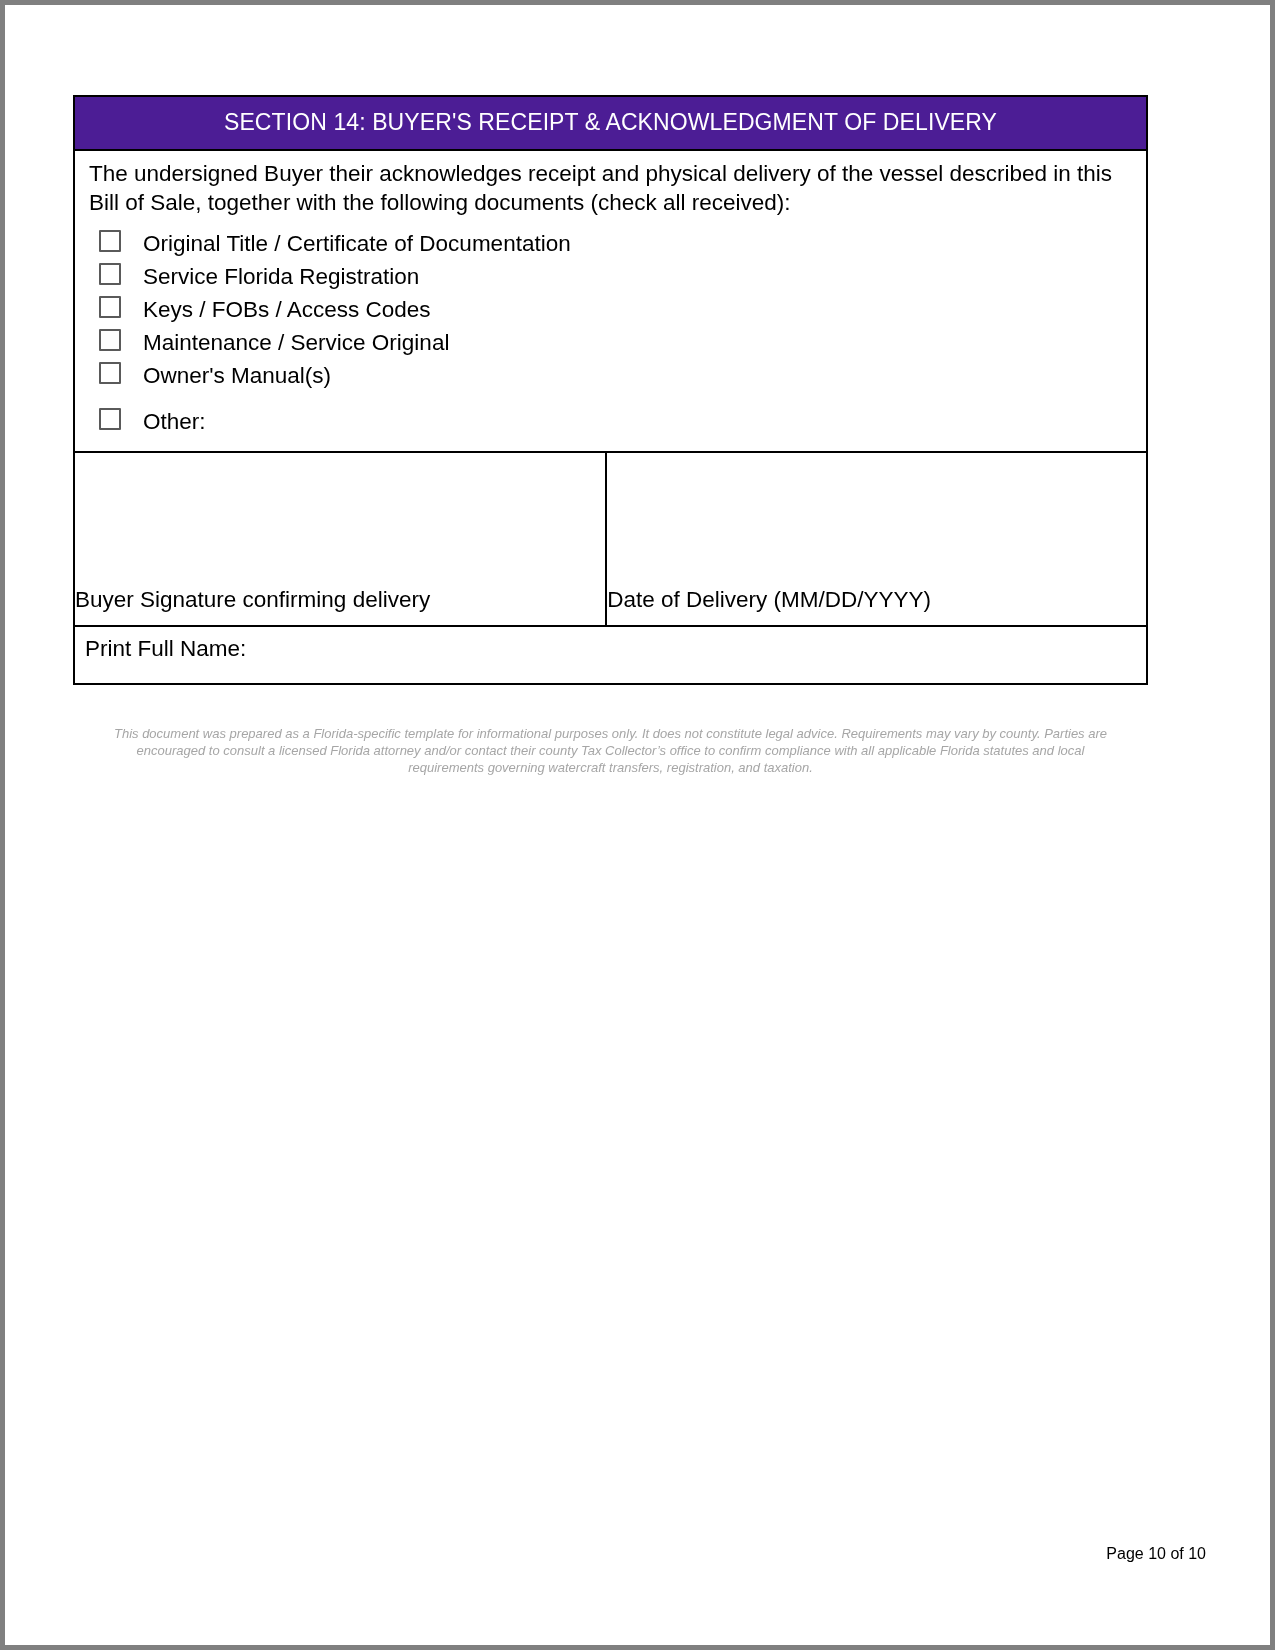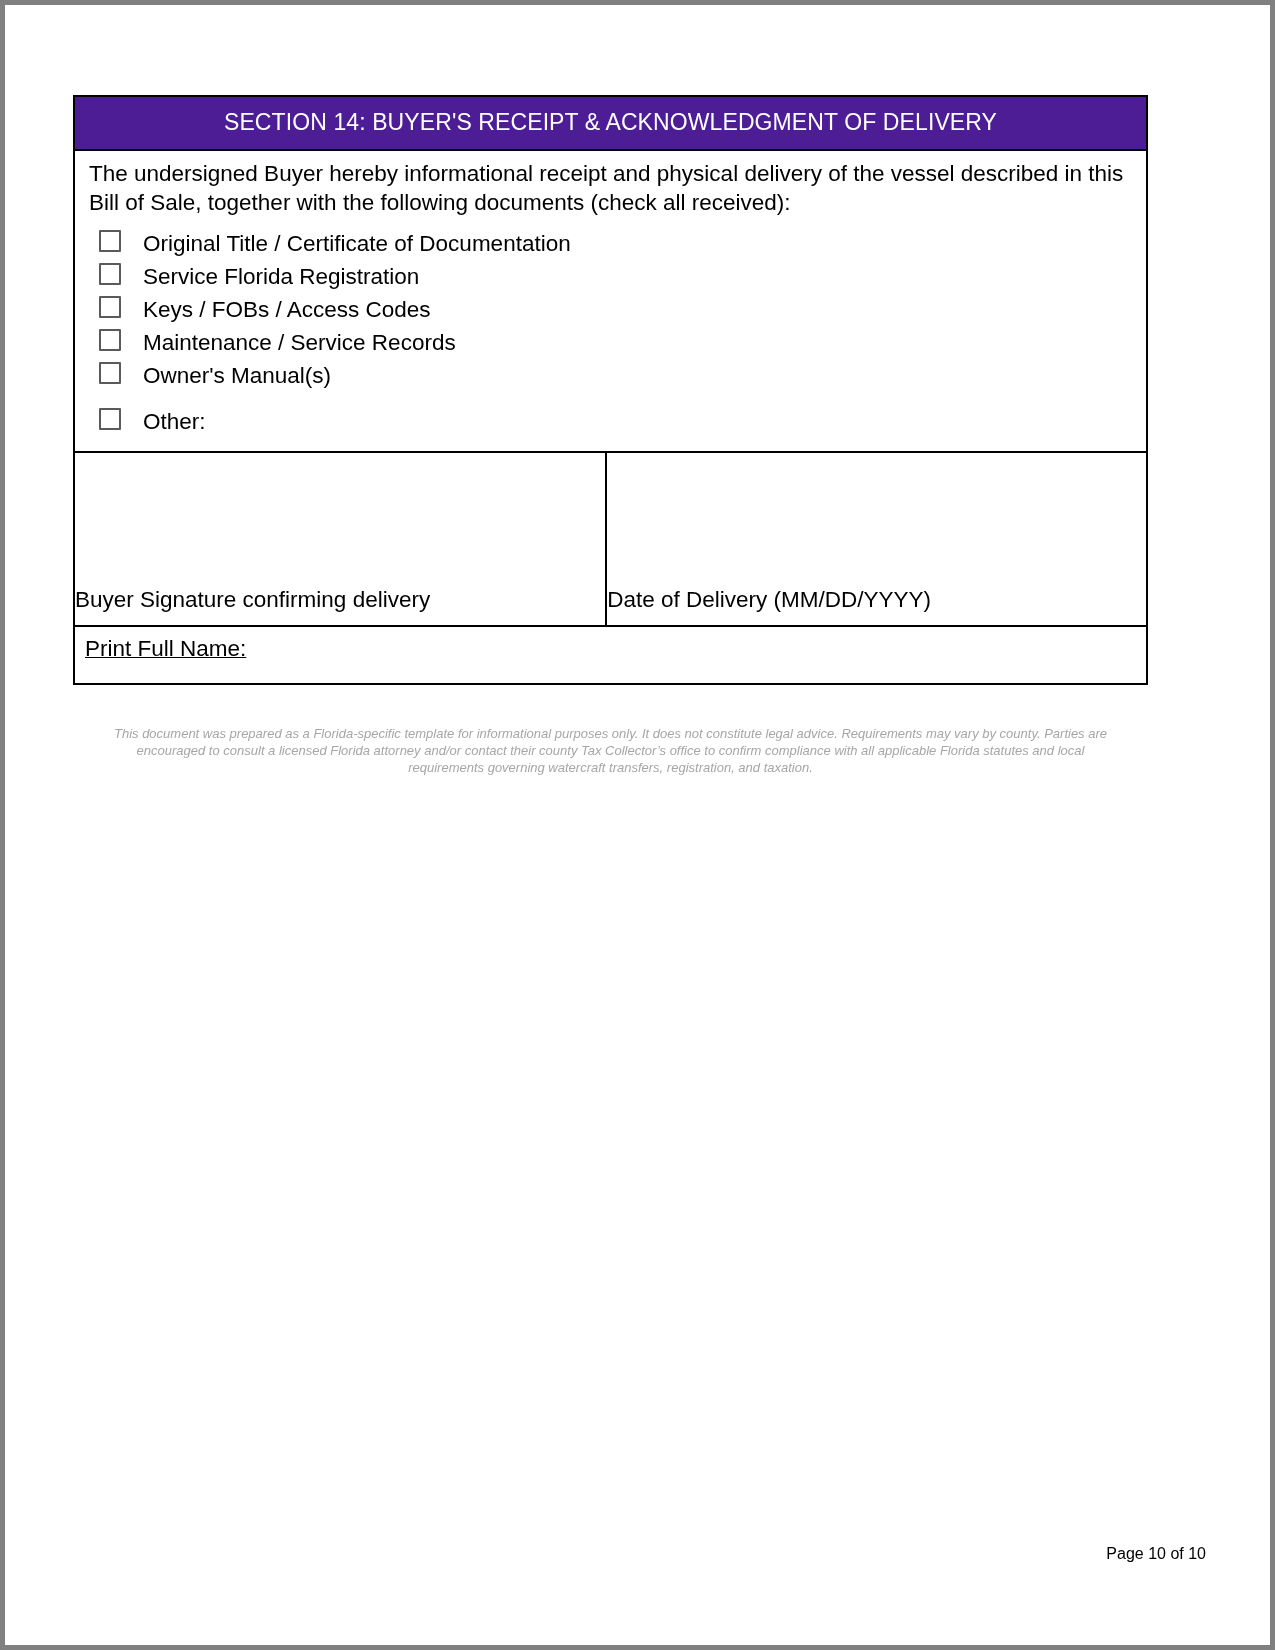--- a/index.html
+++ b/index.html
@@ -101,21 +101,20 @@
     right: 0;
     bottom: 12px;
     text-align: left;
     font-size: 22.5px;
     color: #000000;
   }
 
   .print-cell {
     padding: 8px 10px 10px 10px !important;
     height: 38px;
-    text-decoration: underline;
   }
   .print-label {
     font-size: 22.5px;
     color: #000000;
     line-height: 1.25;
   }
 
   
   .disclaimer {
     margin: 40px 28px 0 28px;
@@ -146,38 +145,38 @@
         <col style="width:49.6%">
         <col style="width:50.4%">
       </colgroup>
       <tbody>
         <tr>
           <td class="section-header" colspan="2">SECTION 14:  BUYER'S RECEIPT &amp; ACKNOWLEDGMENT OF DELIVERY</td>
         </tr>
 
         <tr>
           <td class="intro-cell" colspan="2">
-            <p class="intro-text">The undersigned Buyer hereby informational receipt and physical delivery of the vessel described in this Bill of Sale, together with the following documents (check all received):</p>
+            <p class="intro-text">The undersigned Buyer their acknowledges receipt and physical delivery of the vessel described in this Bill of Sale, together with the following documents (check all received):</p>
 
             <div class="checklist">
               <div class="check-row">
                 <span class="checkbox"></span>
                 <span class="check-label">Original Title / Certificate of Documentation</span>
               </div>
               <div class="check-row">
                 <span class="checkbox"></span>
                 <span class="check-label">Service Florida Registration</span>
               </div>
               <div class="check-row">
                 <span class="checkbox"></span>
                 <span class="check-label">Keys / FOBs / Access Codes</span>
               </div>
               <div class="check-row">
                 <span class="checkbox"></span>
-                <span class="check-label">Maintenance / Service Records</span>
+                <span class="check-label">Maintenance / Service Original</span>
               </div>
               <div class="check-row">
                 <span class="checkbox"></span>
                 <span class="check-label">Owner's Manual(s)</span>
               </div>
               <div class="check-row">
                 <span class="checkbox"></span>
                 <span class="check-label">Other:</span>
               </div>
             </div>

